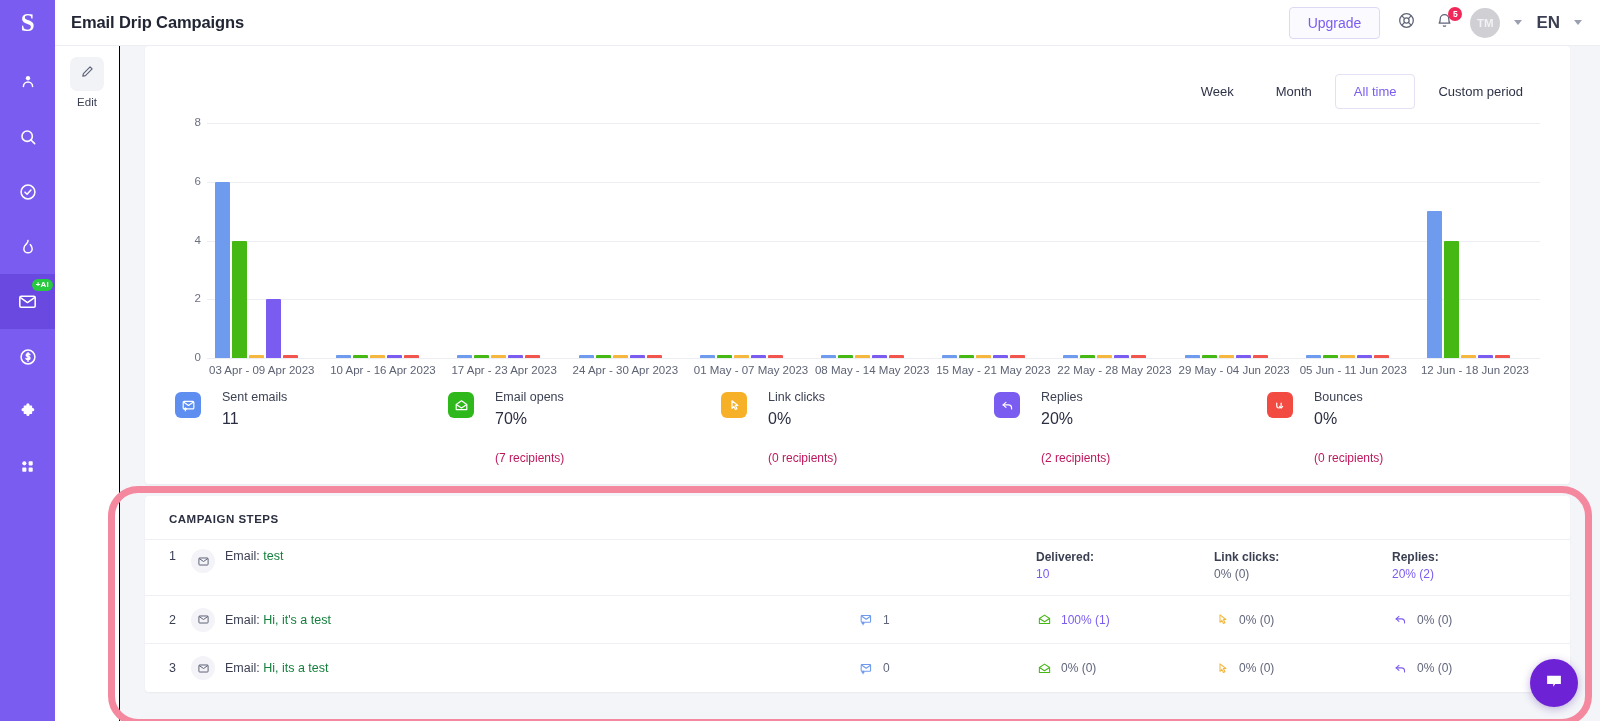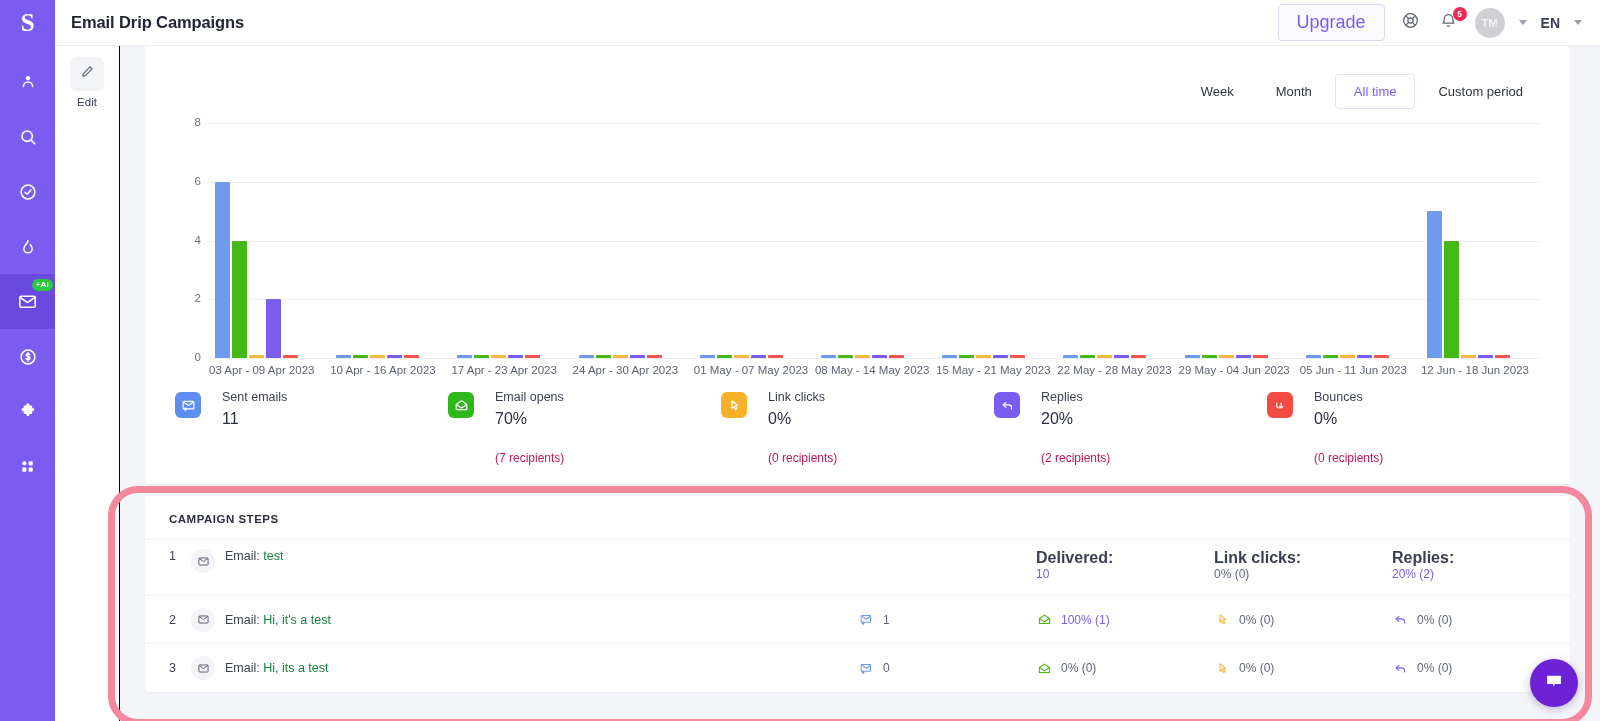--- a/index.html
+++ b/index.html
@@ -41,38 +41,38 @@
   .main-col { flex: 1 1 auto; display: flex; flex-direction: column; min-width: 0; }
   .topbar {
     height: 46px; background: #ffffff; display: flex; align-items: center;
     padding: 0 18px 0 16px; border-bottom: 1px solid #eceef4; flex: 0 0 46px;
     position: relative; z-index: 30;
   }
   .page-title { font-size: 16.5px; font-weight: bold; color: #222634; letter-spacing: -0.1px; }
   .topbar-right { margin-left: auto; display: flex; align-items: center; gap: 14px; }
   .upgrade-btn {
     border: 1px solid #ddd9f5; border-radius: 4px; background: #fbfaff;
-    color: #7b5cf0; font-size: 18px; padding: 7px 18px; cursor: pointer;
+    color: #7b5cf0; font-size: 14px; padding: 7px 18px; cursor: pointer;
     font-family: "Liberation Sans", sans-serif;
   }
   .icon-btn { width: 24px; height: 24px; display: flex; align-items: center; justify-content: center;
     color: #5f6478; cursor: pointer; position: relative; }
   .bell-badge {
     position: absolute; top: -4px; right: -6px; background: #f0285a; color: #fff;
     font-size: 8.5px; font-weight: bold; min-width: 14px; height: 14px; border-radius: 7px;
     display: flex; align-items: center; justify-content: center; padding: 0 3px;
   }
   .avatar {
     width: 30px; height: 30px; border-radius: 50%; background: #cfcfd4; color: #f2f2f4;
     display: flex; align-items: center; justify-content: center; font-size: 11.5px; font-weight: bold;
     cursor: pointer;
   }
   .caret { width: 0; height: 0; border-left: 4px solid transparent; border-right: 4px solid transparent;
     border-top: 5px solid #9aa0b0; cursor: pointer; }
-  .lang { font-size: 14px; color: #3b3f52; font-weight: bold; cursor: pointer; }
+  .lang { font-size: 17px; color: #3b3f52; font-weight: bold; cursor: pointer; }
 
   
   .body-row { flex: 1 1 auto; display: flex; min-height: 0; position: relative; }
   .edit-rail {
     width: 65px; flex: 0 0 65px; background: #ffffff; border-right: 1px solid #000000;
     padding-top: 11px; display: flex; flex-direction: column; align-items: center;
   }
   .edit-btn {
     width: 34px; height: 34px; border-radius: 7px; background: #f2f3f7;
     display: flex; align-items: center; justify-content: center; color: #5c6174; cursor: pointer;
@@ -146,21 +146,21 @@
   .step-num { width: 16px; font-size: 12.5px; color: #3b3f52; flex: 0 0 16px; }
   .step-mail-ico {
     width: 24px; height: 24px; border-radius: 50%; background: #f3f3f8;
     display: flex; align-items: center; justify-content: center; margin: 0 10px 0 6px; flex: 0 0 24px;
   }
   .step-title { font-size: 12.5px; color: #3b3f52; white-space: nowrap; }
   .step-title .subj { color: #15803d; }
   .step-metrics { margin-left: auto; display: flex; }
   .metric { width: 178px; display: flex; align-items: center; gap: 8px; }
   .metric-col { width: 178px; }
-  .metric-lab { font-size: 16px; color: #3b3f52; font-weight: bold; line-height: 17px; }
+  .metric-lab { font-size: 12px; color: #3b3f52; font-weight: bold; line-height: 17px; }
   .metric-val { font-size: 12px; color: #7b5cf0; line-height: 17px; }
   .metric-val.muted { color: #60657a; }
   .m-ico { width: 17px; height: 17px; display: flex; align-items: center; justify-content: center; flex: 0 0 17px; }
   .m-txt { font-size: 12px; color: #60657a; }
   .m-txt.hl { color: #7b5cf0; }
 
   .highlight-ring {
     position: absolute; border: 7px solid #f4889f; border-radius: 30px;
     pointer-events: none; z-index: 20;
   }

